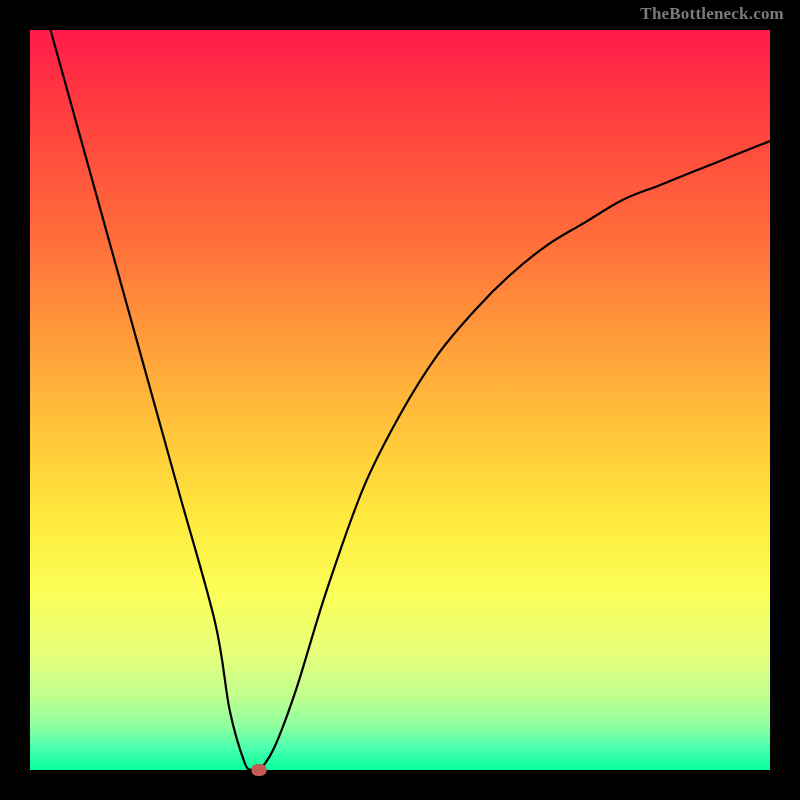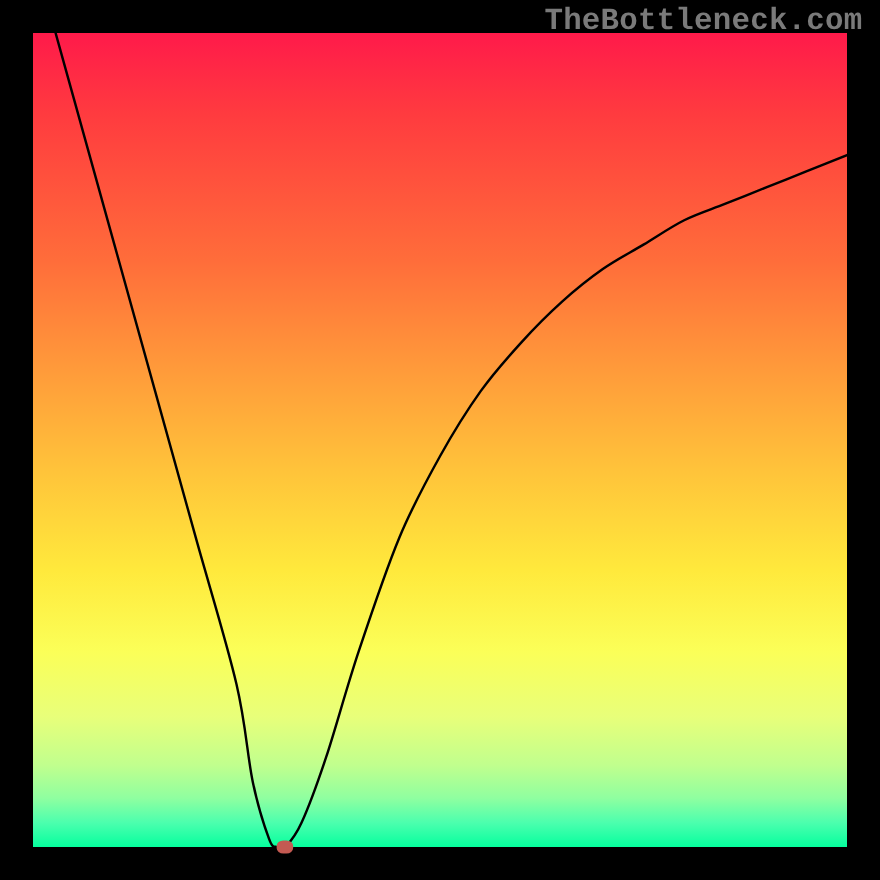--- a/index.html
+++ b/index.html
@@ -46,24 +46,24 @@
     left: 0;
     top: 0;
     width: 740px;
     height: 740px;
   }
   .watermark {
     position: absolute;
     top: 4px;
     right: 16px;
     color: #7a7a7a;
-    font-size: 28px;
+    font-size: 17px;
     font-weight: 600;
     letter-spacing: 0.2px;
-    font-family: Liberation Mono, monospace;
+    font-family: Liberation Serif, serif;
   }
   .marker {
     position: absolute;
     width: 15px;
     height: 12px;
     background: #c45a52;
     border-radius: 6px / 5px;
     transform: translate(-50%, -50%);
   }
 </style>

